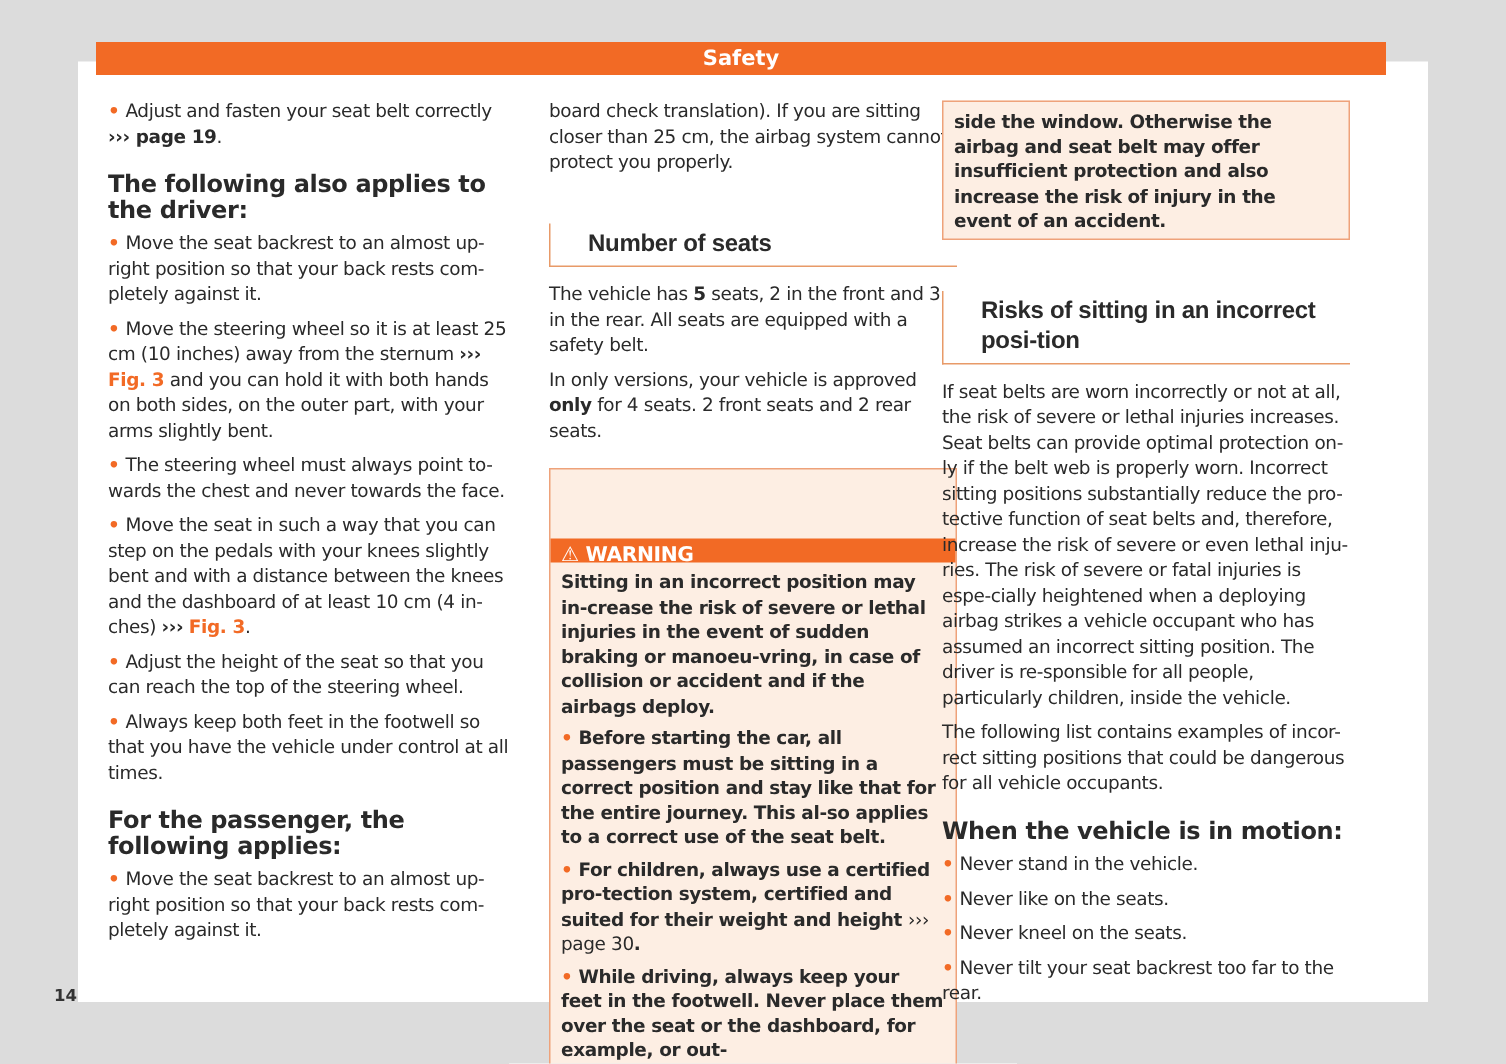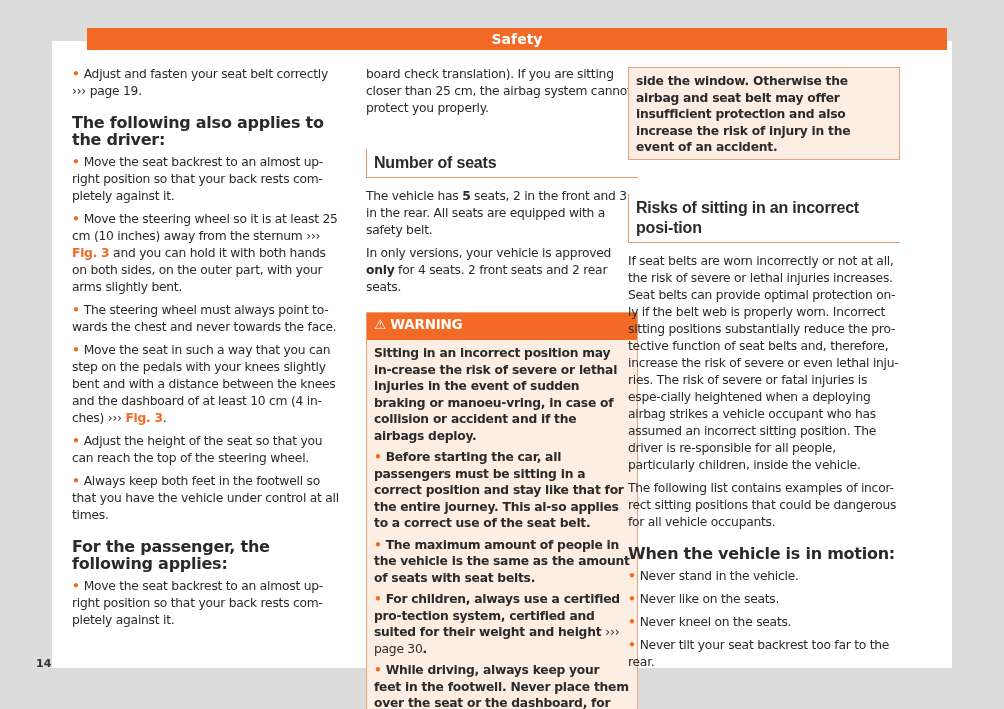--- a/index.html
+++ b/index.html
@@ -4,43 +4,43 @@
 <style>
   html, body { margin: 0; padding: 0; }
   body {
     width: 1004px; height: 709px; background: #dcdcdc; position: relative; overflow: hidden;
     font-family: "DejaVu Sans", "Liberation Sans", sans-serif; color: #2a2a2a;
   }
   .page {
     position: absolute; left: 52px; top: 41px; width: 900px; height: 627px; background: #ffffff;
   }
   .header-bar {
-    position: absolute; left: 87px; top: 28px; width: 860px; height: 22px; background: #f26a25;
+    position: absolute; left: 64px; top: 28px; width: 860px; height: 22px; background: #f26a25;
     color: #fff; text-align: center; font-size: 14px; font-weight: bold; line-height: 23px;
   }
   .col { position: absolute; font-size: 12.3px; line-height: 17px; letter-spacing: -0.25px; }
   .col p { margin: 0 0 6px 0; }
   .col1 { left: 72px; top: 66px; width: 272px; }
   .col2 { left: 366px; top: 66px; width: 272px; }
   .col3 { left: 628px; top: 66px; width: 272px; }
   .bullet { color: #f26a25; font-weight: bold; margin-right: 4px; }
-  .ref { font-weight: normal; }
+  .ref { font-weight: bold; }
   .orange { color: #f26a25; font-weight: bold; margin-top: 22px; }
   .subhead { font-weight: bold; margin: 14px 0 6px 0 !important; font-size: 16px; }
   .sec-heading {
     font-family: "Liberation Sans", sans-serif; font-weight: bold; font-size: 16px; line-height: 20px;
     border-left: 1.5px solid #e89a68; border-bottom: 1.5px solid #e89a68;
-    padding: 4px 0 4px 7px; margin: 0 0 10px 0; letter-spacing: -0.2px;
+    padding: 4px 0 4px 25px; margin: 0 0 10px 0; letter-spacing: -0.2px;
   }
   .warn-box {
     background: #fdeee3; border: 1.5px solid #eea27a; font-weight: bold; font-size: 12.3px; line-height: 16.5px;
   }
   .warn-box p { margin: 0 0 5px 0; }
   .warn-head {
-    background: #f26a25; color: #fff; font-size: 13.5px; font-weight: bold; height: 27px; line-height: 23px; padding-left: 7px;
+    background: #f26a25; color: #fff; font-size: 13.5px; font-weight: bold; height: 16px; line-height: 23px; padding-left: 7px; margin-top: 46px;
   }
   .warn-body { padding: 5px 7px 3px 7px; }
   .page-num { position: absolute; left: 36px; top: 657px; font-size: 11px; font-weight: bold; color: #333; }
   .bold { font-weight: bold; }
 </style>
 </head>
 <body>
 
 <div class="page"></div>
 <div class="header-bar"><span>Safety</span></div>
@@ -63,21 +63,20 @@
   <div style="height:26px"></div>
   <div class="sec-heading">Number of seats</div>
   <p><span>The vehicle has </span><span class="bold">5</span><span> seats, 2 in the front and 3 in the rear. All seats are equipped with a safety belt.</span></p>
   <p><span>In only versions, your vehicle is approved </span><span class="bold">only</span><span> for 4 seats. 2 front seats and 2 rear seats.</span></p>
   <div style="height:10px"></div>
   <div class="warn-box">
     <div class="warn-head"><span>⚠</span> <span>WARNING</span></div>
     <div class="warn-body">
       <p>Sitting in an incorrect position may in-crease the risk of severe or lethal injuries in the event of sudden braking or manoeu-vring, in case of collision or accident and if the airbags deploy.</p>
       <p><span class="bullet">•</span><span>Before starting the car, all passengers must be sitting in a correct position and stay like that for the entire journey. This al-so applies to a correct use of the seat belt.</span></p>
-      <p><span class="bullet">•</span><span>The maximum amount of people in the vehicle is the same as the amount of seats with seat belts.</span></p>
       <p><span class="bullet">•</span><span>For children, always use a certified pro-tection system, certified and suited for their weight and height </span><span style="font-weight:normal">››› page 30</span><span>.</span></p>
       <p><span class="bullet">•</span><span>While driving, always keep your feet in the footwell. Never place them over the seat or the dashboard, for example, or out-</span></p>
     </div>
   </div>
 </div>
 
 <div class="col col3">
   <div class="warn-box" style="margin-top:1px">
     <div class="warn-body">
       <p style="margin:0">side the window. Otherwise the airbag and seat belt may offer insufficient protection and also increase the risk of injury in the event of an accident.</p>

